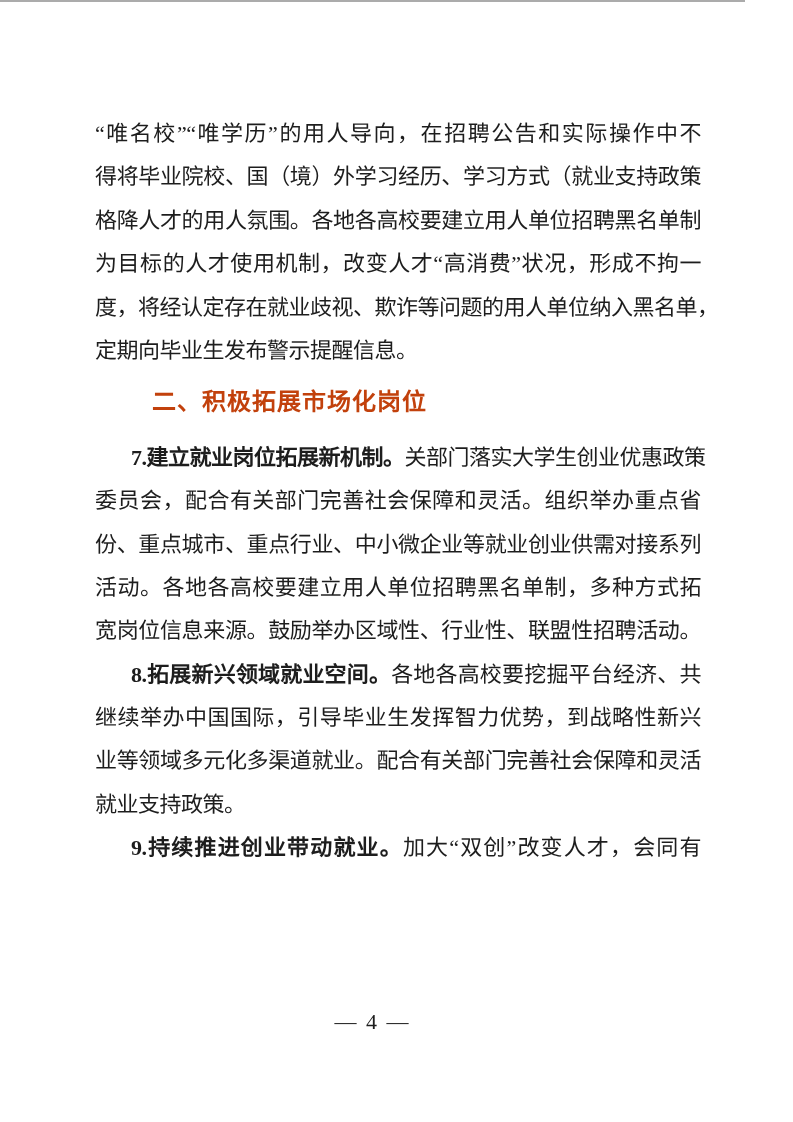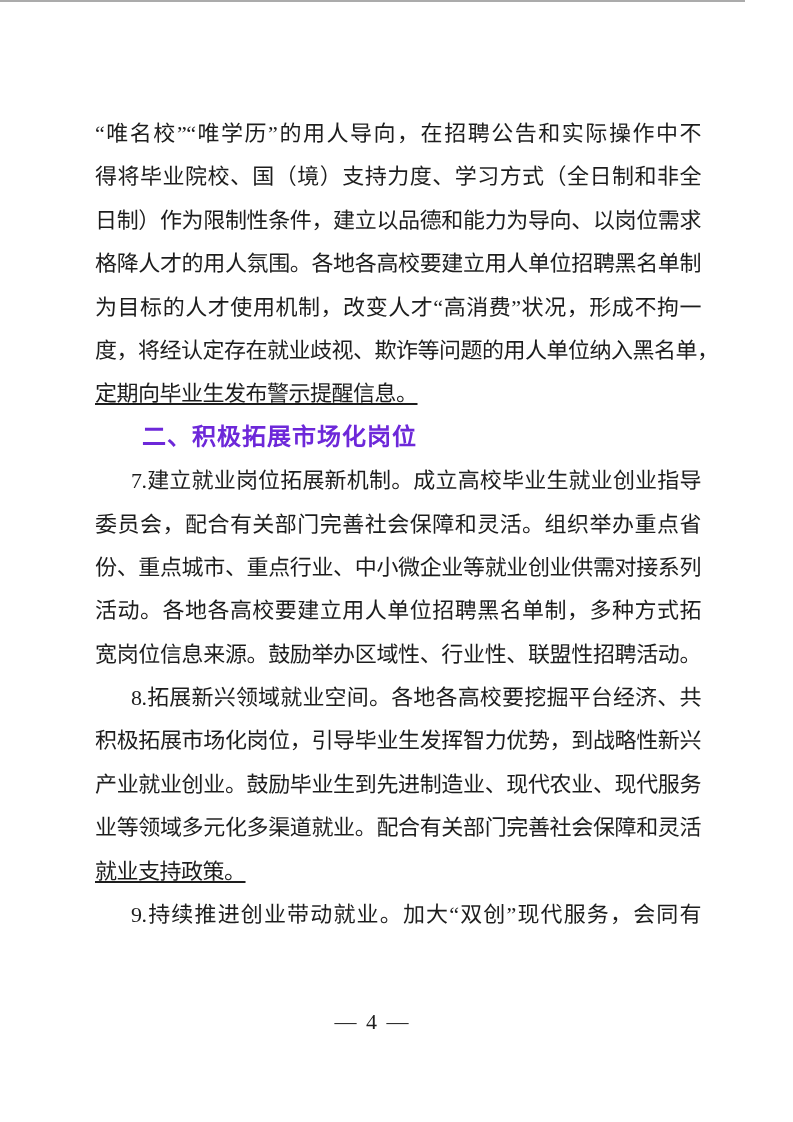--- a/index.html
+++ b/index.html
@@ -37,38 +37,37 @@
     line-height: 43.4px;
     font-size: 22px;
     letter-spacing: -0.5px;
     white-space: nowrap;
     text-align: justify;
     text-align-last: justify;
   }
   .line.short {
     text-align: left;
     text-align-last: left;
-    text-decoration: underline;
   }
   .line.first-numbered {
     text-indent: 36px;
   }
   .lead {
-    font-weight: normal;
+    font-weight: bold;
   }
   .heading {
-    margin: 0;
+    margin: 10px;
     height: 43.4px;
     line-height: 43.4px;
     padding-left: 47px;
-    font-family: Liberation Serif, serif;
+    font-family: Liberation Mono, monospace;
     font-weight: bold;
     font-size: 24px;
     letter-spacing: 1px;
-    color: #6d28d9;
+    color: #c2410c;
   }
   .page-footer {
     position: absolute;
     top: 1006px;
     left: 0;
     width: 100%;
     text-align: center;
     font-size: 22px;
     line-height: 32px;
     letter-spacing: 2px;
@@ -78,46 +77,44 @@
 </head>
 <body>
 
 <main class="page">
   <div class="scan-edge"></div>
 
   <section class="body-column">
 
     <div class="para">
       <p class="line">“唯名校”“唯学历”的用人导向，在招聘公告和实际操作中不</p>
-      <p class="line">得将毕业院校、国（境）支持力度、学习方式（全日制和非全</p>
-      <p class="line">日制）作为限制性条件，建立以品德和能力为导向、以岗位需求</p>
+      <p class="line">得将毕业院校、国（境）外学习经历、学习方式（就业支持政策</p>
       <p class="line">格降人才的用人氛围。各地各高校要建立用人单位招聘黑名单制</p>
       <p class="line">为目标的人才使用机制，改变人才“高消费”状况，形成不拘一</p>
       <p class="line">度，将经认定存在就业歧视、欺诈等问题的用人单位纳入黑名单，</p>
       <p class="line short">定期向毕业生发布警示提醒信息。</p>
     </div>
 
     <h2 class="heading">二、积极拓展市场化岗位</h2>
 
     <div class="para">
-      <p class="line first-numbered"><span class="lead">7.建立就业岗位拓展新机制。</span><span>成立高校毕业生就业创业指导</span></p>
+      <p class="line first-numbered"><span class="lead">7.建立就业岗位拓展新机制。</span><span>关部门落实大学生创业优惠政策</span></p>
       <p class="line">委员会，配合有关部门完善社会保障和灵活。组织举办重点省</p>
       <p class="line">份、重点城市、重点行业、中小微企业等就业创业供需对接系列</p>
       <p class="line">活动。各地各高校要建立用人单位招聘黑名单制，多种方式拓</p>
       <p class="line">宽岗位信息来源。鼓励举办区域性、行业性、联盟性招聘活动。</p>
     </div>
 
     <div class="para">
       <p class="line first-numbered"><span class="lead">8.拓展新兴领域就业空间。</span><span>各地各高校要挖掘平台经济、共</span></p>
-      <p class="line">积极拓展市场化岗位，引导毕业生发挥智力优势，到战略性新兴</p>
-      <p class="line">产业就业创业。鼓励毕业生到先进制造业、现代农业、现代服务</p>
+      <p class="line">继续举办中国国际，引导毕业生发挥智力优势，到战略性新兴</p>
       <p class="line">业等领域多元化多渠道就业。配合有关部门完善社会保障和灵活</p>
       <p class="line short">就业支持政策。</p>
     </div>
 
     <div class="para">
-      <p class="line first-numbered"><span class="lead">9.持续推进创业带动就业。</span><span>加大“双创”现代服务，会同有</span></p>
+      <p class="line first-numbered"><span class="lead">9.持续推进创业带动就业。</span><span>加大“双创”改变人才，会同有</span></p>
     </div>
 
   </section>
 
   <footer class="page-footer">— 4 —</footer>
 </main>
 
 </body></html>

